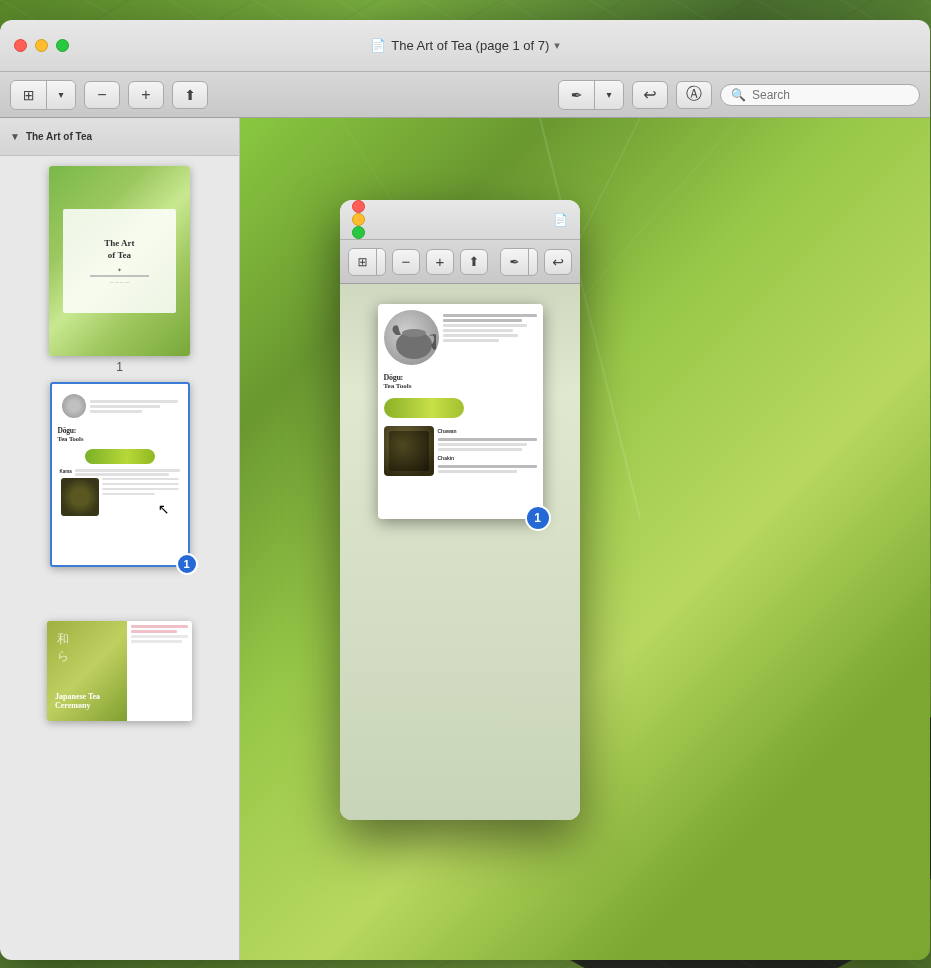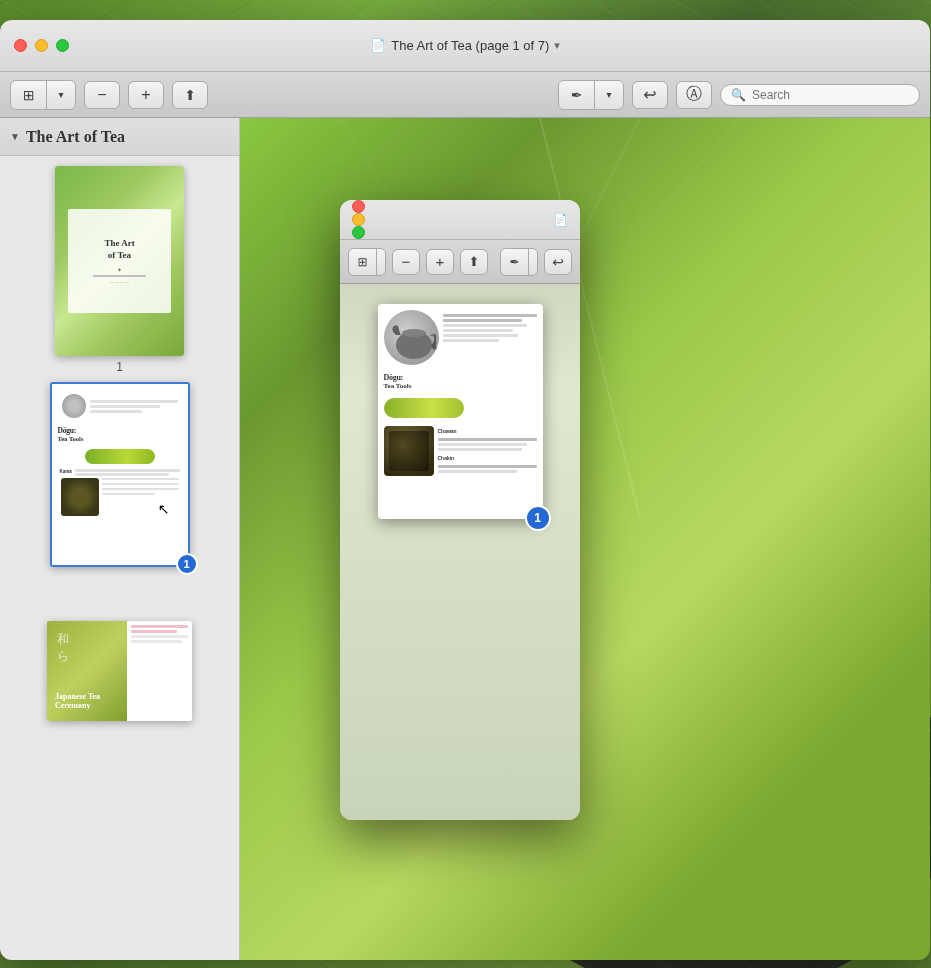--- a/index.html
+++ b/index.html
@@ -172,24 +172,23 @@
       padding: 0 10px;
       gap: 6px;
     }
 
     .sidebar-header .triangle {
       font-size: 10px;
       color: #555;
     }
 
     .sidebar-header .title {
-      font-size: 16px;
+      font-size: 10px;
       font-weight: 600;
       color: #333;
-      font-family: Liberation Serif, serif;
     }
 
     
     .thumbnail-container {
       padding: 10px;
       display: flex;
       flex-direction: column;
       align-items: center;
       gap: 8px;
     }
@@ -204,21 +203,21 @@
 
     .thumb-page {
       border-radius: 3px;
       overflow: hidden;
       box-shadow: 0 2px 8px rgba(0,0,0,0.3);
       cursor: pointer;
       position: relative;
     }
 
     .thumb-page-1 {
-      width: 129px;
+      width: 141px;
       height: 190px;
       background: linear-gradient(135deg, #7ab848 0%, #9cc860 30%, #c8e890 50%, #a0c860 70%, #78a838 100%);
       display: flex;
       flex-direction: column;
       align-items: center;
       justify-content: center;
     }
 
     .thumb-page-1-inner {
       background: rgba(255,255,255,0.85);

